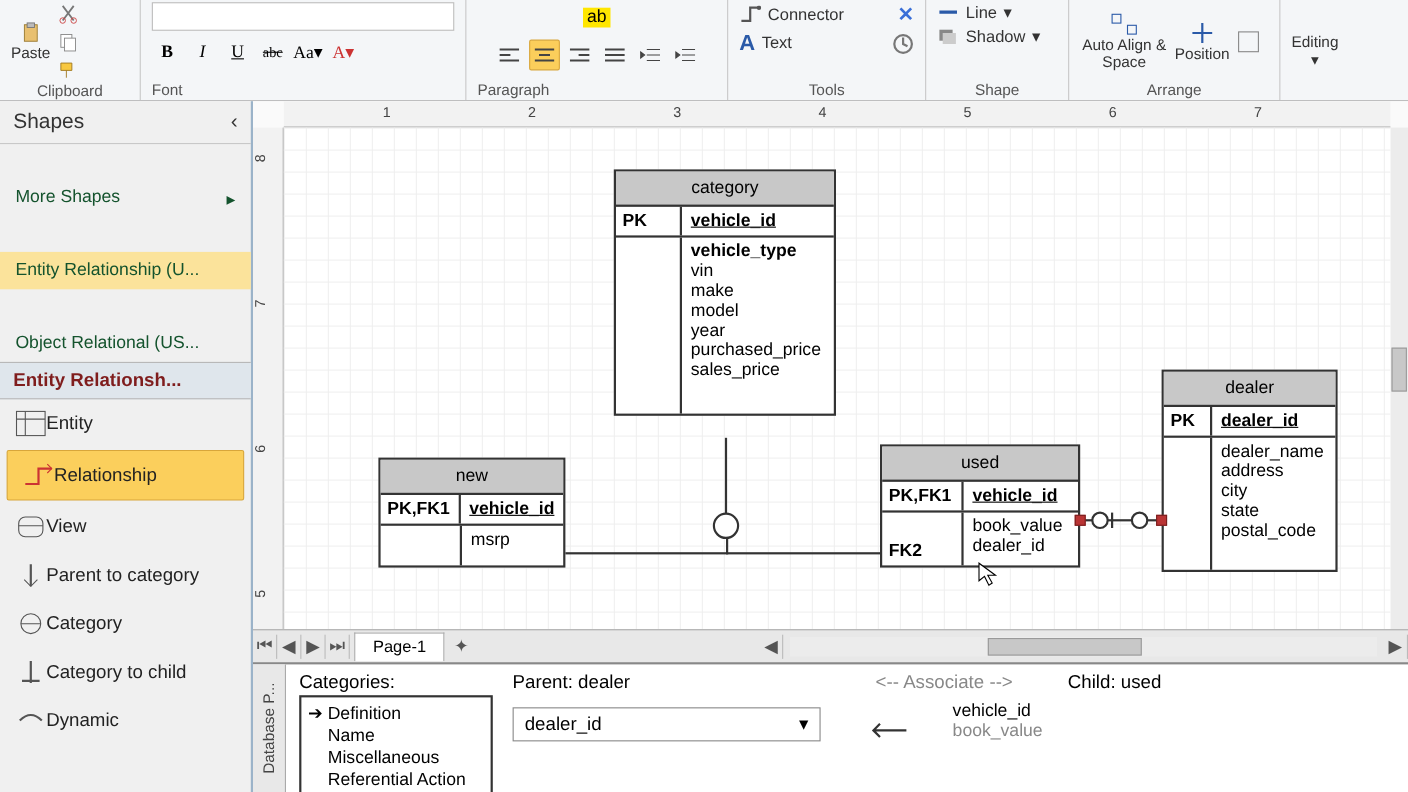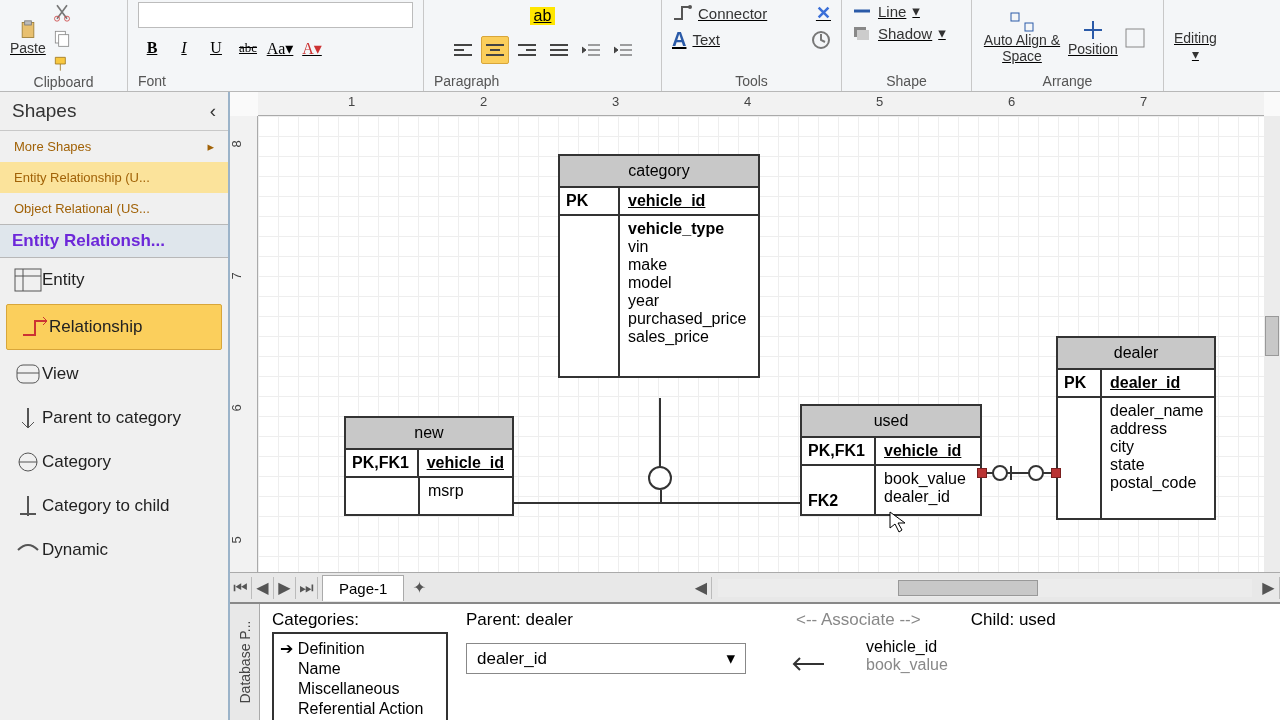--- a/index.html
+++ b/index.html
@@ -9,36 +9,36 @@
 .ribbon { display: flex; height: 92px; border-bottom: 1px solid #b8b8b8; background: #f4f6f8; }
 .ribbon-group { border-right: 1px solid #c8c8c8; display: flex; flex-direction: column; justify-content: space-between; padding: 2px 10px 0; }
 .ribbon-group.clipboard { width: 128px; }
 .ribbon-group.font { width: 296px; }
 .ribbon-group.paragraph { width: 238px; }
 .ribbon-group.tools { width: 180px; }
 .ribbon-group.shape { width: 130px; }
 .ribbon-group.arrange { width: 192px; }
 .ribbon-group.editing { width: 110px; border-right: none; }
 .group-label { font-size: 14px; color: #555; text-align: center; padding-bottom: 2px; }
-.group-body { flex: 1; display: flex; align-items: center; gap: 6px; flex-wrap: wrap; text-decoration: underline; }
+.group-body { flex: 1; display: flex; align-items: center; gap: 6px; flex-wrap: wrap; }
 .big-btn { display: flex; flex-direction: column; align-items: center; font-size: 14px; color: #333; cursor: pointer; }
 .ico { width: 20px; height: 20px; display: inline-block; }
 .btn-row { display: flex; gap: 4px; }
 .rb { width: 28px; height: 28px; display: flex; align-items: center; justify-content: center; border-radius: 2px; cursor: pointer; font-family: "Times New Roman", serif; }
 .rb.active { background: #fbce5b; border: 1px solid #d8a63a; }
 .dropdown-box { border: 1px solid #bcbcbc; background: #fff; height: 26px; min-width: 120px; }
 .connector-row { display: flex; align-items: center; gap: 6px; font-size: 15px; color: #333; }
 .x-close { color: #3a6fd8; font-weight: bold; cursor: pointer; font-size: 18px; }
 
 
 .left-panel { position: absolute; left: 0; top: 92px; width: 230px; bottom: 0; background: #f0f0f0; border-right: 2px solid #9bb3c9; }
 .lp-header { padding: 8px 12px; font-size: 19px; color: #333; display: flex; justify-content: space-between; align-items: center; border-bottom: 1px solid #c8c8c8; }
-.lp-item { padding: 8px 14px; font-size: 13px; color: #a16207; cursor: pointer; }
+.lp-item { padding: 8px 14px; font-size: 16px; color: #14532d; cursor: pointer; margin-top: 32px; }
 .lp-item.sel { background: #fbe39b; }
-.lp-section-title { background: #dfe6ec; padding: 6px 12px; font-size: 17px; font-weight: 600; color: #6d28d9; border-top:  1px solid #b8b8b8; border-bottom: 1px solid #b8b8b8;}
+.lp-section-title { background: #dfe6ec; padding: 6px 12px; font-size: 17px; font-weight: 600; color: #7f1d1d; border-top:  1px solid #b8b8b8; border-bottom: 1px solid #b8b8b8;}
 .stencil-item { padding: 10px 14px; font-size: 17px; color: #222; display: flex; align-items: center; cursor: pointer; }
 .stencil-item.sel { background: #fbcf5c; border: 1px solid #d8a63a; margin: 2px 6px; border-radius: 2px; }
 .stencil-ico { width: 28px; height: 24px; flex-shrink: 0; }
 
 
 .canvas-area { position: absolute; left: 230px; top: 92px; right: 0; height: 480px; background: #fafafa; overflow: hidden; }
 .ruler-h { position: absolute; left: 28px; top: 0; right: 16px; height: 24px; background: #f2f2f2; border-bottom: 1px solid #aaa; }
 .ruler-h .tick { position: absolute; top: 2px; font-size: 13px; color: #444; }
 .ruler-v { position: absolute; left: 0; top: 24px; width: 28px; bottom: 0; background: #f2f2f2; border-right: 1px solid #aaa; }
 .ruler-v .tick { position: absolute; left: 6px; font-size: 13px; color: #444; transform: rotate(-90deg); transform-origin: left; }

